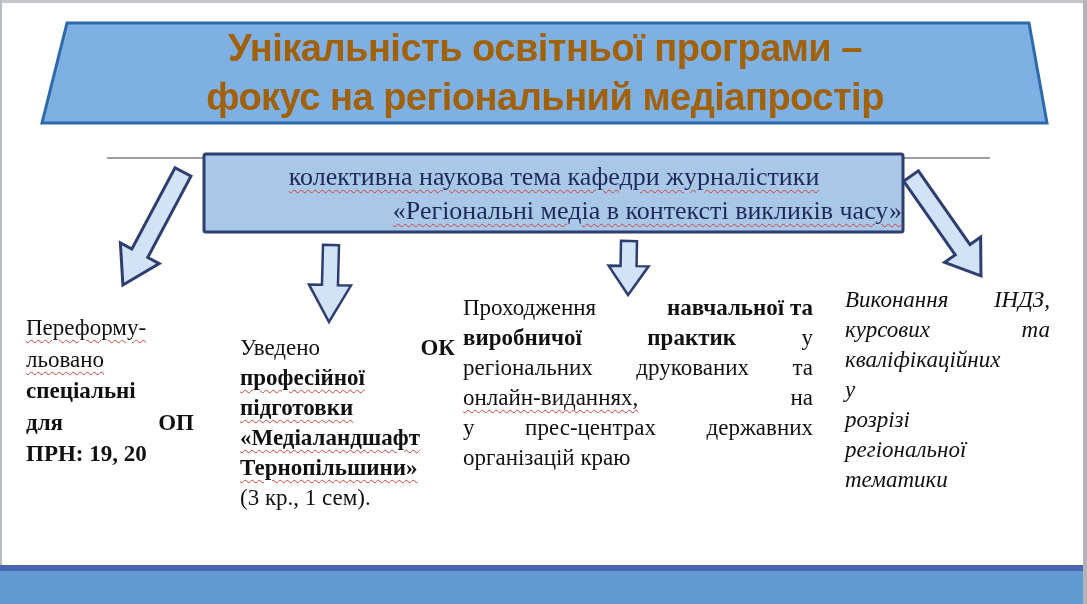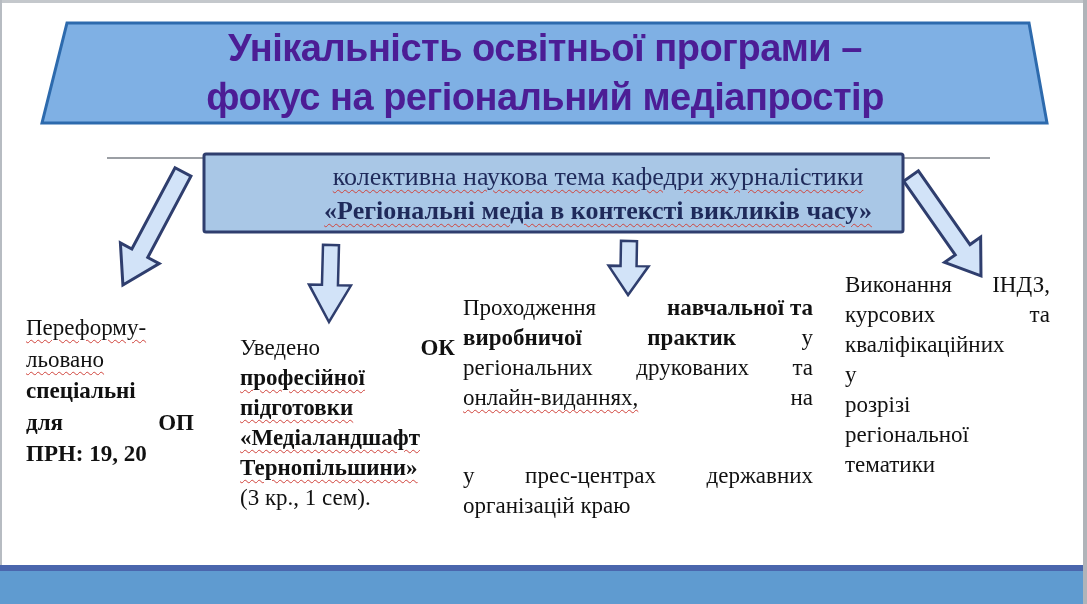--- a/index.html
+++ b/index.html
@@ -2,33 +2,33 @@
 <html><head>
 <meta charset="utf-8">
 <style>
   html, body { margin:0; padding:0; }
   body { width:1087px; height:604px; position:relative; overflow:hidden; background:#ffffff; font-family:"Liberation Serif", serif; }
   .slide { position:absolute; left:0; top:0; width:1087px; height:604px; background:#ffffff; }
   .frame-left { position:absolute; left:0; top:0; width:2px; height:604px; background:#b7bcc2; }
   .frame-top { position:absolute; left:0; top:0; width:1087px; height:3px; background:#c4c8cc; }
   .frame-right { position:absolute; right:0; top:0; width:4px; height:604px; background:#b0b4b9; }
   svg.shapes { position:absolute; left:0; top:0; }
-  .title { position:absolute; left:60px; top:24px; width:970px; height:98px; text-align:center; color:#4c1d95;
+  .title { position:absolute; left:60px; top:24px; width:970px; height:98px; text-align:center; color:#a16207;
            font-family:"Liberation Sans", sans-serif; font-weight:bold; font-size:38px; line-height:49px; letter-spacing:-0.5px; }
   .topic { position:absolute; left:206px; top:156px; width:696px; height:74px; text-align:center; color:#1f2a5a;
-           font-size:26px; line-height:34px;padding-left:44px; }
+           font-size:26px; line-height:34px; }
   .topic .l1 { display:block; margin-top:4px; }
-  .topic .l2 { display:block; font-weight:bold; }
+  .topic .l2 { display:block; font-weight:normal;text-align:right; }
   .sq { text-decoration: underline wavy #d0443c; text-decoration-thickness:1px; text-underline-offset:4px; }
   .col { position:absolute; font-size:23px; line-height:30px; color:#111; text-align:justify; }
   .col b { font-weight:bold; }
   .col1 { left:26px; top:312px; width:168px; line-height:31.5px; }
   .col2 { left:216px; top:333px; width:215px;margin-left:24px; }
   .col3 { left:463px; top:293px; width:350px; }
-  .col4 { left:845px; top:270px; width:205px; }
+  .col4 { left:845px; top:285px; width:205px;font-style:italic; }
   .jl { display:flex; justify-content:space-between; }
   .bar-dark { position:absolute; left:0; top:565px; width:1083px; height:6px; background:#4a66ad; }
   .bar-light { position:absolute; left:0; top:571px; width:1083px; height:33px; background:#5f9bd0; }
 </style>
 </head>
 <body>
 
 <div class="slide">
   <div class="frame-top"></div>
   <div class="frame-left"></div>
@@ -100,21 +100,21 @@
     <div class="jl">
         <b>виробничої</b>
         <b>практик</b>
         <span>у</span>
       </div>
     <div style="text-align-last:justify;">регіональних друкованих та</div>
     <div class="jl">
         <span class="sq">онлайн-виданнях,</span>
         <span>на</span>
       </div>
-    <div style="text-align-last:justify;margin-top:48px;">у прес-центрах державних</div>
+    <div style="text-align-last:justify;">у прес-центрах державних</div>
     <div>організацій краю</div>
   </div>
 
   <div class="col col4">
     <div style="text-align-last:justify;">Виконання ІНДЗ,</div>
     <div class="jl">
         <span>курсових</span>
         <span>та</span>
       </div>
     <div>кваліфікаційних</div>

